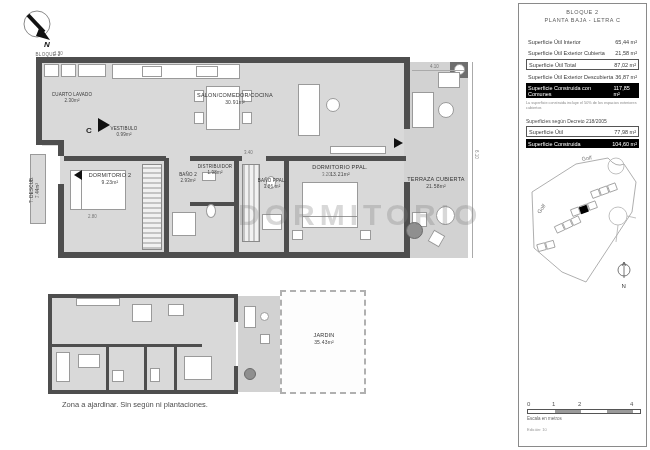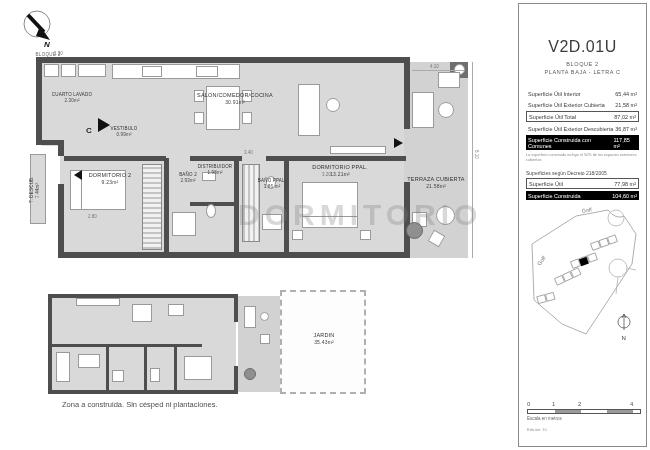--- a/index.html
+++ b/index.html
@@ -230,24 +230,23 @@
   <div class="plant" style="left:196px;top:78px;width:12px;height:12px;"></div>
 
   <div class="abs" style="left:232px;top:0px;width:86px;height:104px;border:2px dashed #b0b0b0;background:#fdfdfd;box-sizing:border-box;">
     <div class="room-label" style="left:14px;top:40px;width:56px;">
       <span>JARDIN</span>
       <span class="area">35.43m²</span>
     </div>
   </div>
 </div>
 
-<div class="caption">Zona a construida. Sin césped ni plantaciones.</div>
+<div class="caption">Zona a ajardinar. Sin según ni plantaciones.</div>
 
 <div class="sidebar">
-  <div class="sb-title">V2D.01U</div>
   <div class="sb-sub">BLOQUE 2</div>
   <div class="sb-sub2">PLANTA BAJA - LETRA C</div>
 
   <div class="area-table">
     <div class="arow">
       <span>Superficie Útil Interior</span>
       <span>65,44 m²</span>
     </div>
     <div class="arow">
       <span>Superficie Útil Exterior Cubierta</span>

